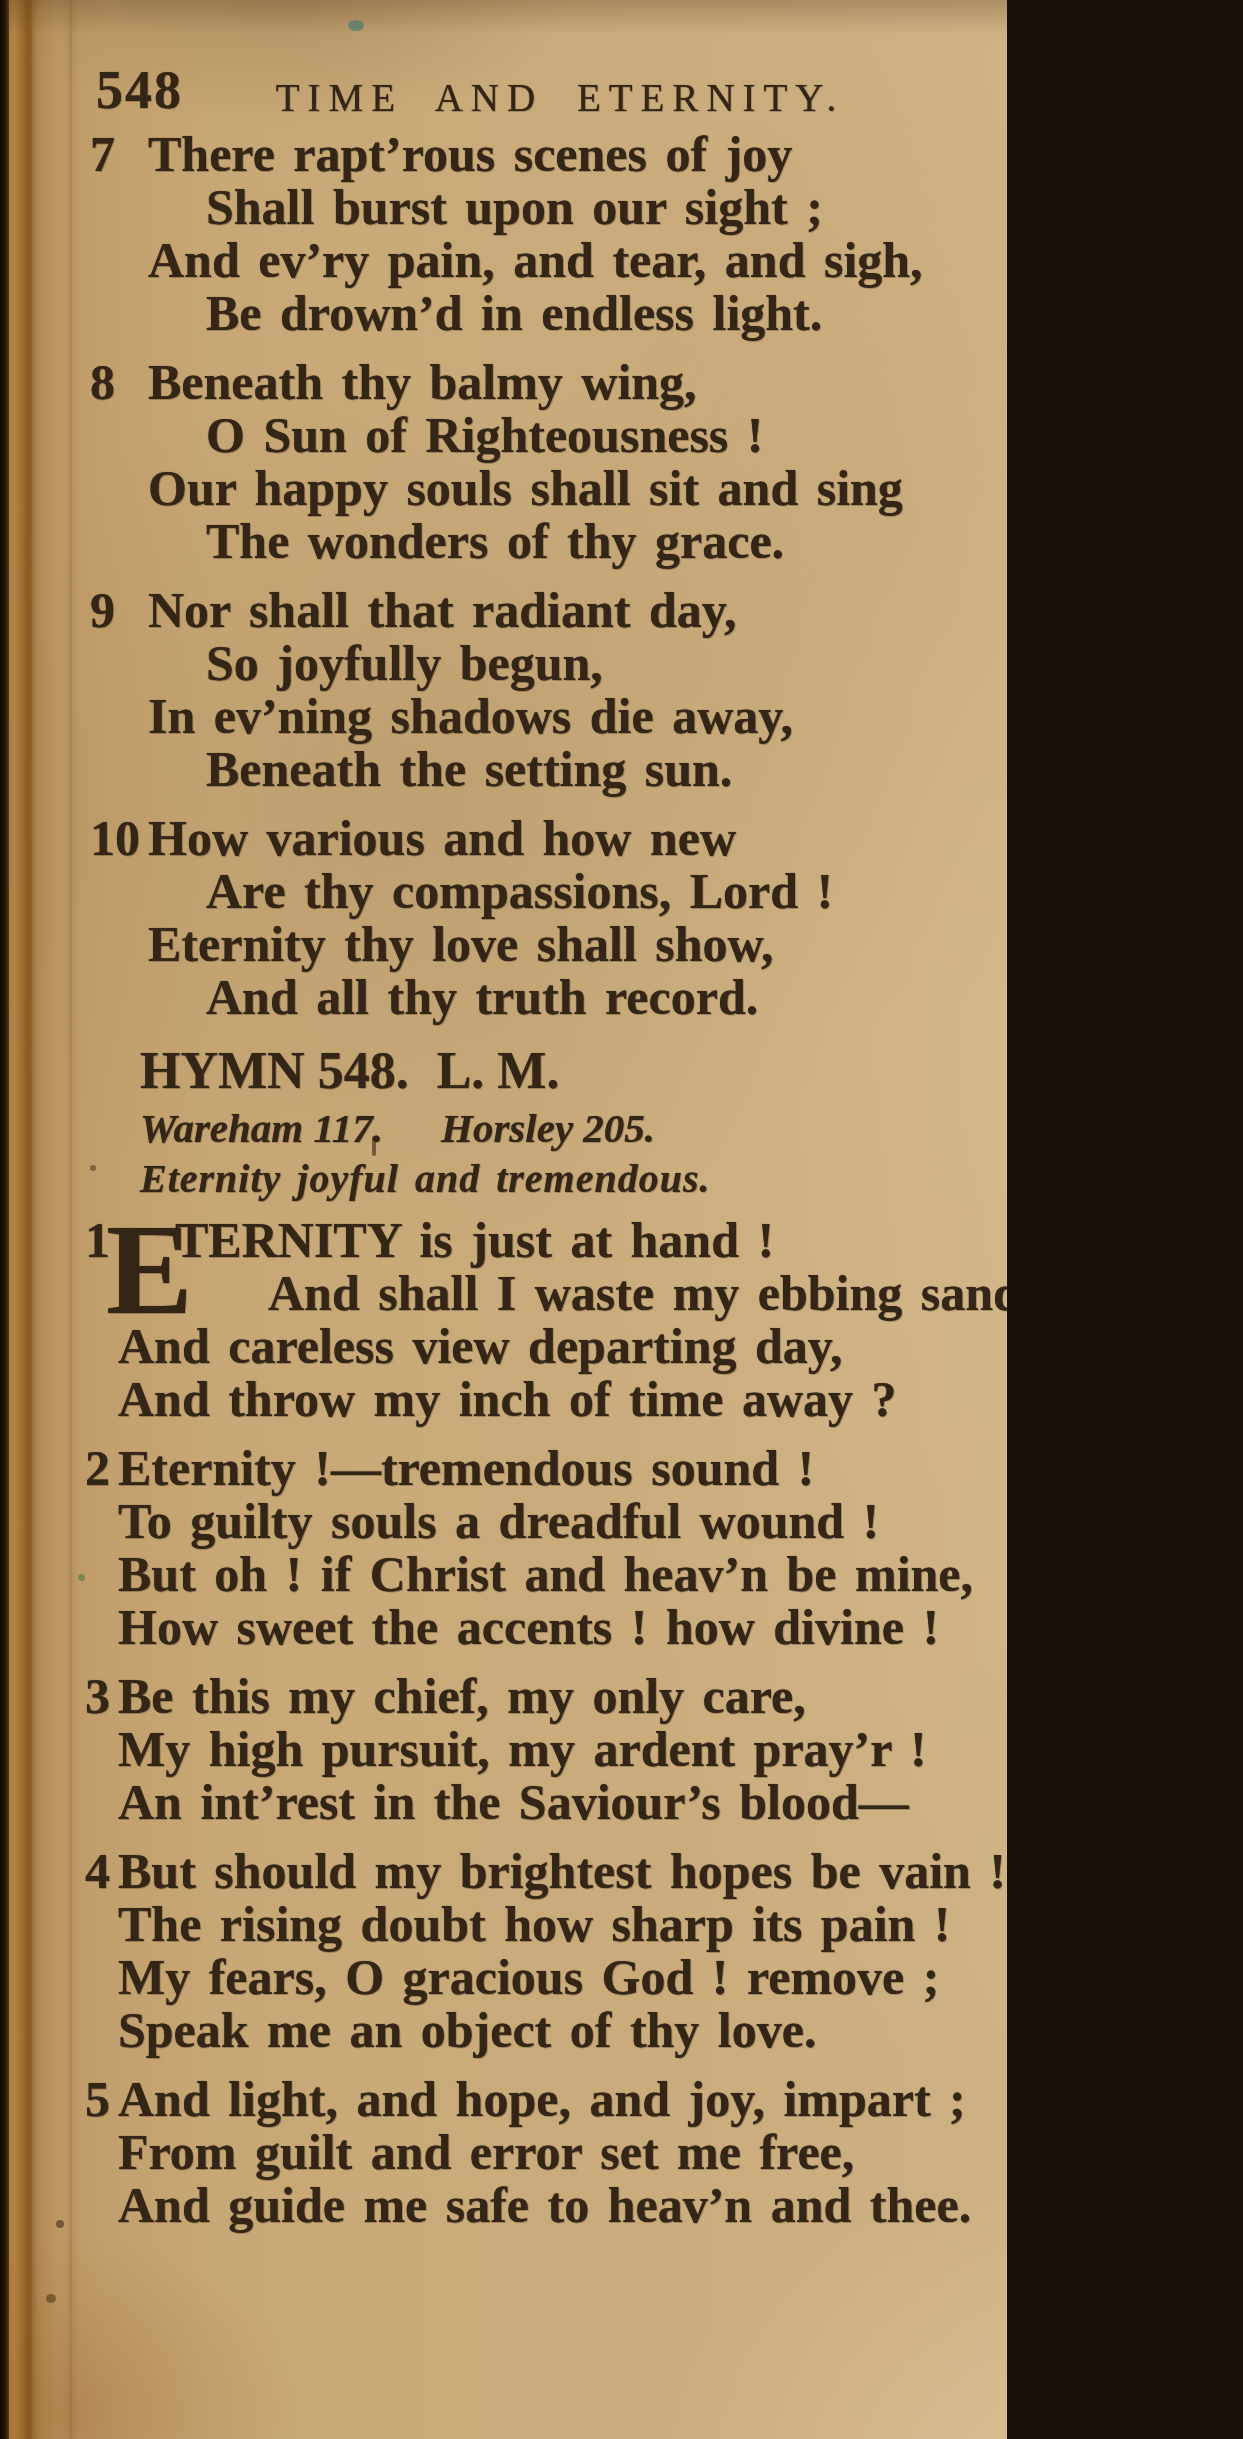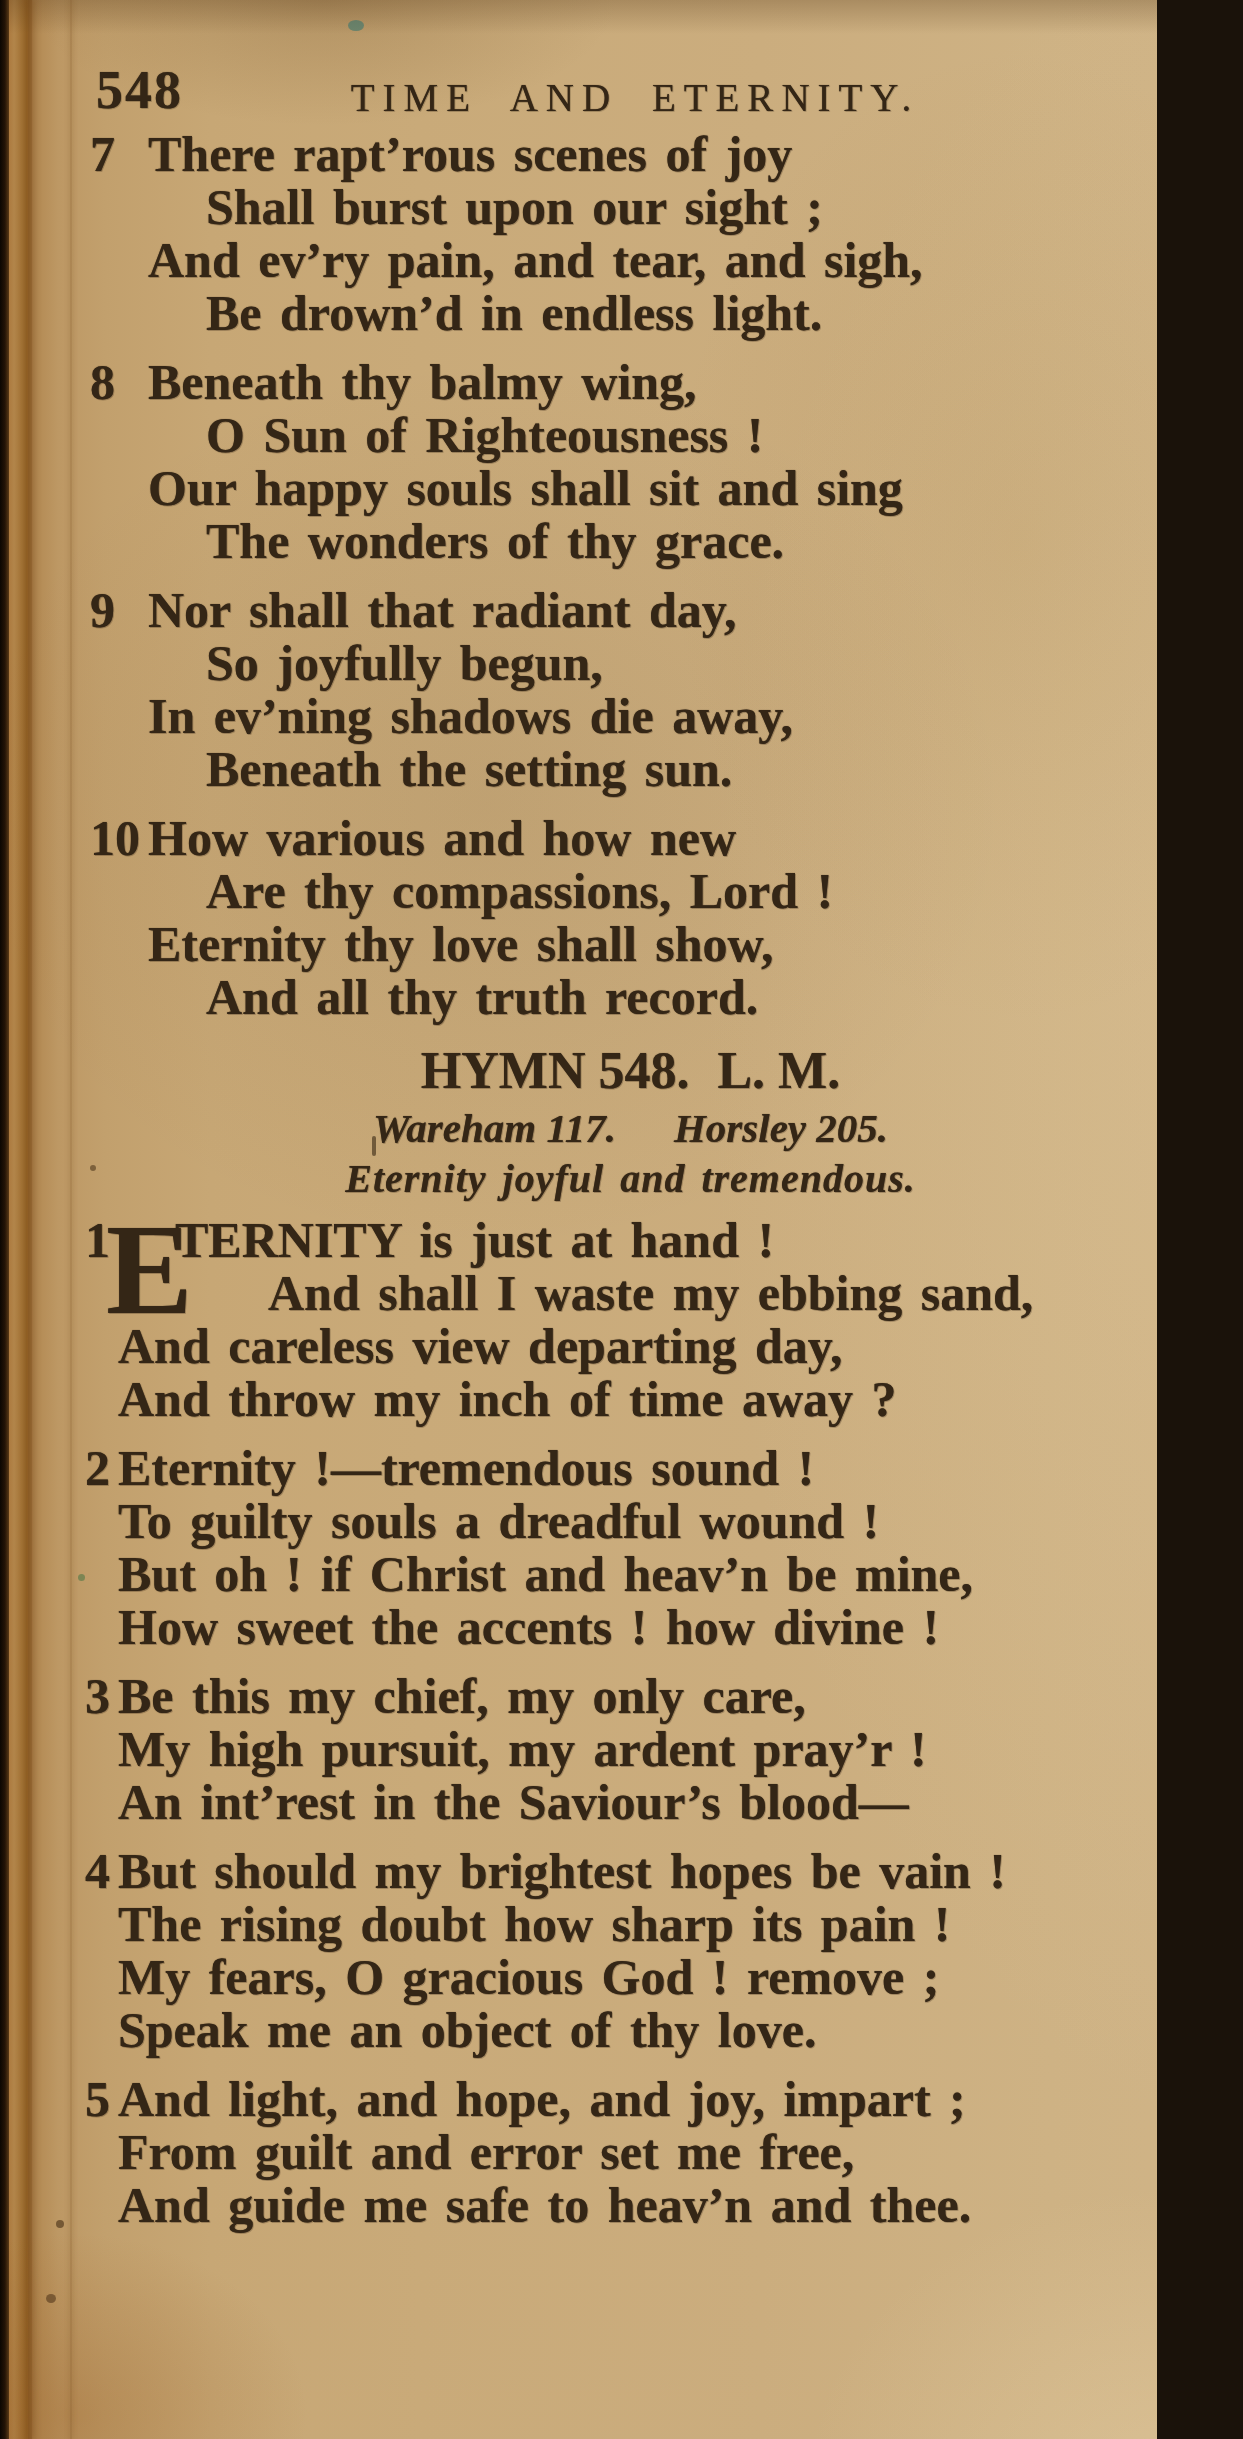--- a/index.html
+++ b/index.html
@@ -1,18 +1,18 @@
 <!DOCTYPE html>
 <html><head>
 <meta charset="utf-8">
 <style>
   html,body { margin:0; padding:0; background:#1a120a; }
   .page {
     position: relative;
-    width: 1157px;
+    width: 1007px;
     height: 2439px;
     overflow: hidden;
     font-family: "Liberation Serif", "DejaVu Serif", serif;
     color: #342616;
     background-color: #c8a877;
     background-image:
       linear-gradient(180deg, rgba(80,50,18,0.28) 0px, rgba(80,50,18,0.0) 34px),
       radial-gradient(ellipse 420px 180px at 28% 0%, rgba(100,65,25,0.22), rgba(100,65,25,0) 70%),
       radial-gradient(ellipse 520px 420px at 102% 102%, rgba(232,210,168,0.40), rgba(232,210,168,0) 72%),
       radial-gradient(ellipse 760px 1500px at 110% 42%, rgba(226,202,158,0.30), rgba(226,202,158,0) 75%),
@@ -67,21 +67,21 @@
 
   
   .verse.v1 .dropcap {
     position:absolute; left:-12px; top:-10px;
     font-size:130px; line-height:1; font-weight:700;
   }
   .verse.v1 .line.l1 { margin-left:57px; }
   .verse.v1 .line.l2 { margin-left:150px; }
 
   
-  .centerblock { margin-left:140px; text-align:center; }
+  .centerblock { margin-left:140px; }
   .hymn-heading { margin-top:12px; font-size:52px; font-weight:700; line-height:62px; }
   .hymn-heading .meter { margin-left:28px; }
   .tunes { font-size:41px; font-weight:700; line-height:52px;font-style:italic; }
   .tunes .tune + .tune { margin-left:58px; }
   .subject { font-size:40px; font-weight:700; font-style:italic; line-height:50px; letter-spacing:1px; word-spacing:5px; }
 </style>
 </head>
 <body>
 
 <div class="page">

